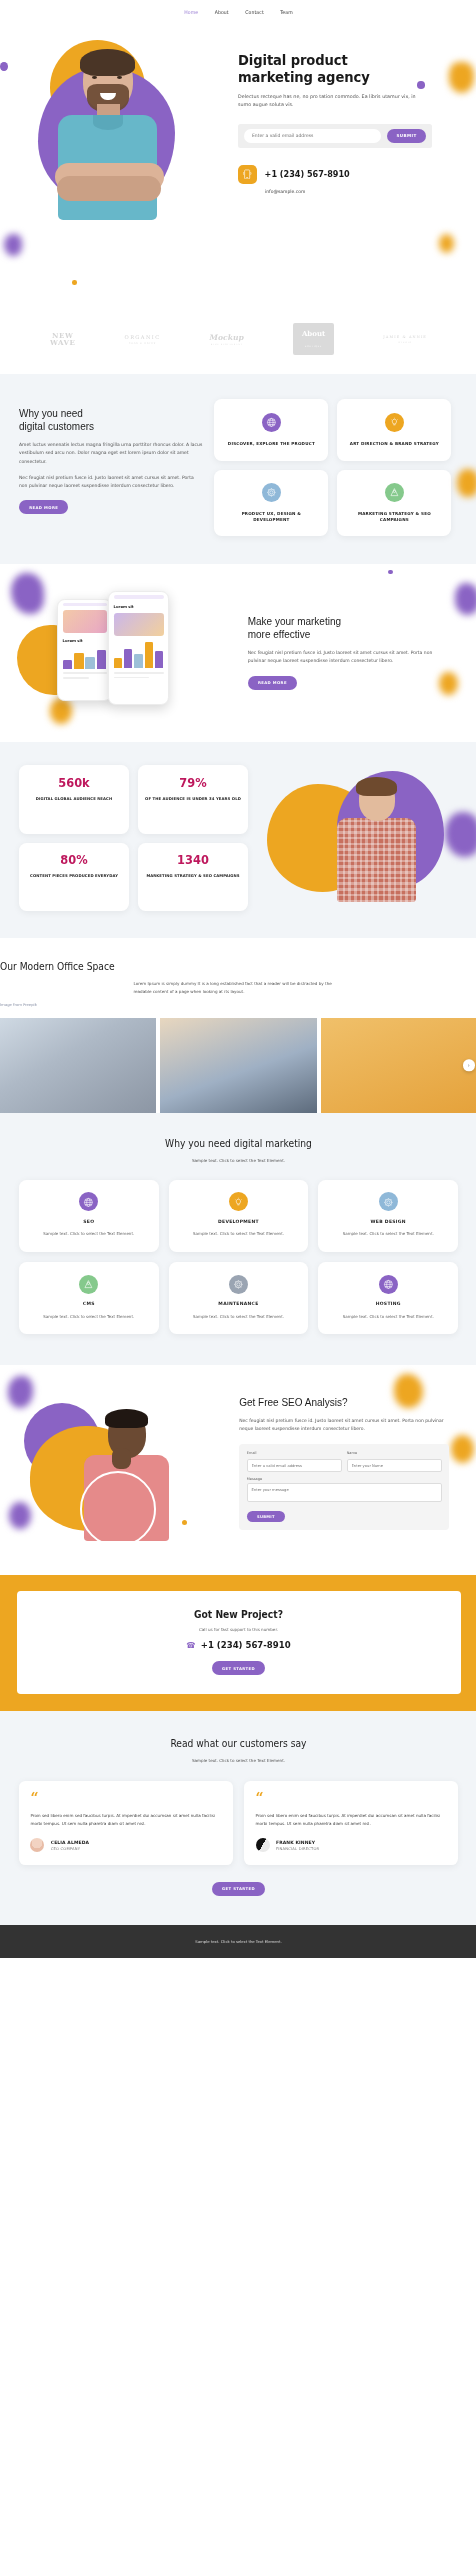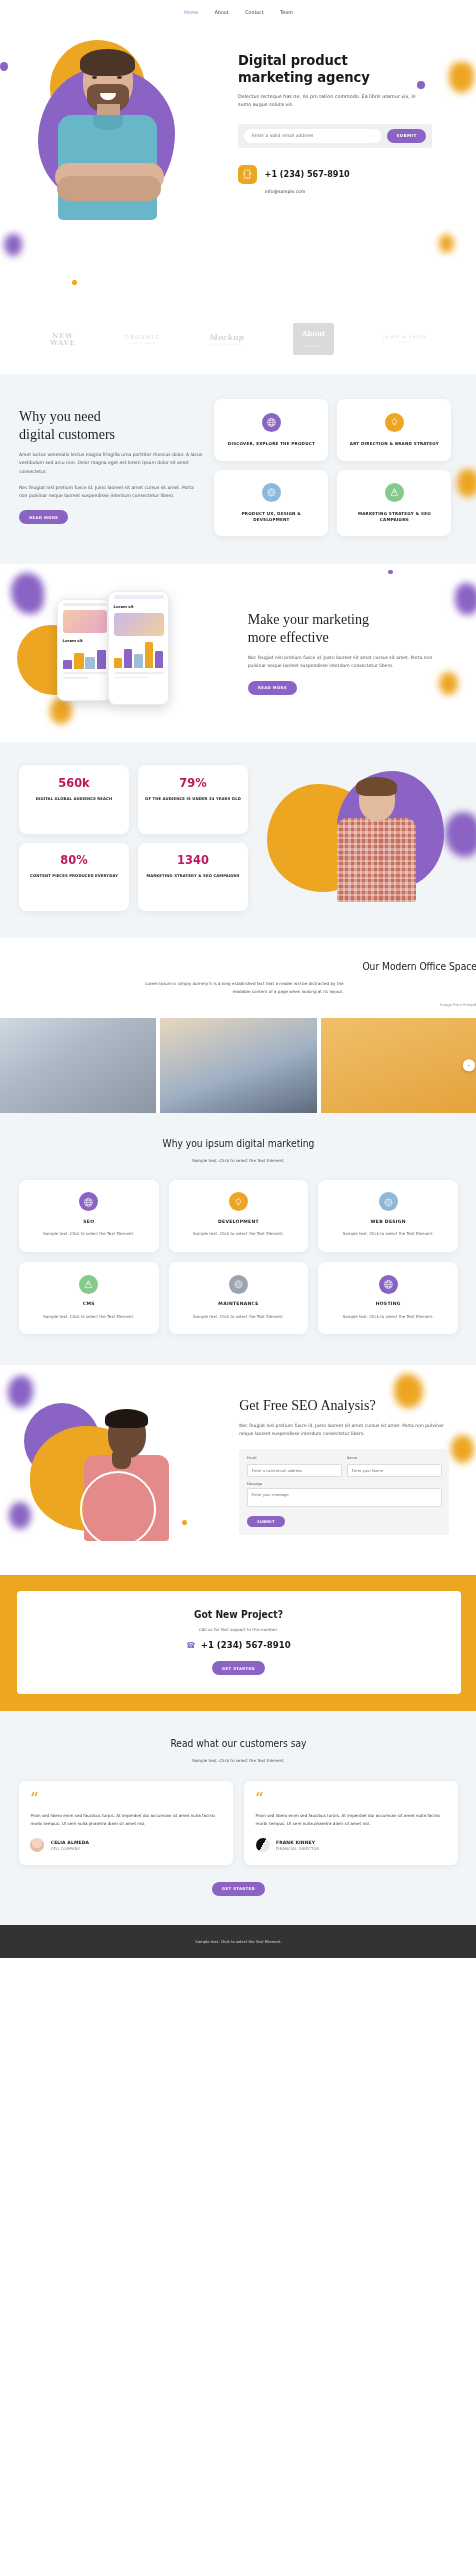--- a/index.html
+++ b/index.html
@@ -144,22 +144,22 @@
   .logo-alisa b { font-family: "DejaVu Serif", serif; font-size: 7px; display:block; }
   .logo-alisa small { font-size: 1.9px; letter-spacing: 0.9px; }
   .logo-jk { font-family: "DejaVu Serif", serif; font-size: 3.5px; letter-spacing: 1.1px; }
   .logo-jk small { display:block; font-size: 1.9px; letter-spacing: 0.9px; margin-top: 1.9px; }
 
   
   .sec-why { background: #f2f5f8; padding: 25.4px 19px 28px; position: relative; overflow: hidden; }
   .why-grid { display: flex; gap: 11.4px; }
   .why-left { width: 184px; padding-top: 9px; }
   .h2 {
-    font-family: Liberation Serif, serif;
-    font-size: 14px; line-height: 1.25; font-weight: 400; color: #1d1d1d;
+    font-family: Liberation Sans, sans-serif;
+    font-size: 10px; line-height: 1.25; font-weight: 400; color: #1d1d1d;
   }
   .body-p { margin-top: 7.6px; font-size: 4.5px; line-height: 1.85; color: #555; }
   .btn-sm {
     margin-top: 10.2px; display: inline-block; background: #8a63c4; color: #fff;
     border: none; border-radius: 11.4px; padding: 4.5px 10.2px; font-size: 3.8px;
     font-weight: 700; letter-spacing: 0.4px; cursor: pointer;
     font-family: "DejaVu Sans", sans-serif;
   }
   .card-grid-2 { display: grid; grid-template-columns: 1fr 1fr; gap: 9px; width: 237px; }
   .icard {
@@ -236,21 +236,21 @@
   .sp-man { position: absolute; left: 71px; top: 14px; width: 89px; height: 124px; }
   .sp-man .head { position: absolute; left: 27px; top: 0; width: 36px; height: 42px; background: #e2bb9d; border-radius: 46%; }
   .sp-man .hair { position: absolute; left: 24px; top: -2.5px; width: 41px; height: 19px; background: #6e4a2e; border-radius: 50% 50% 28% 28%; }
   .sp-man .body { position: absolute; left: 5.1px; top: 39px; width: 79px; height: 84px; background: #c7705f; border-radius: 10.2px 10.2px 3.8px 3.8px; }
   .sp-man .check { position: absolute; inset: 0; background:
       repeating-linear-gradient(90deg, rgba(255,255,255,.35) 0 2.5px, transparent 2.5px 5.7px),
       repeating-linear-gradient(0deg, rgba(255,255,255,.35) 0 2.5px, transparent 2.5px 5.7px);
     border-radius: 10.2px 10.2px 3.8px 3.8px; }
 
   
-  .sec-office { background: #fff; padding: 23px 0 0; text-align: right; }
+  .sec-office { background: #fff; padding: 23px 0 0; text-align: left; }
   .h2-center {
     font-family: "DejaVu Sans Condensed","Liberation Sans", sans-serif;
     font-size: 10.2px; font-weight: 400; color: #1d1d1d;
   }
   .center-p { margin: 7.6px auto 0; font-size: 4.1px; line-height: 1.85; color: #555; width: 210px; }
   .credit { margin-top: 6.4px; font-size: 3.8px; color: #8b93a8; }
   .gallery { margin-top: 11.4px; display: flex; gap: 3.8px; position: relative; height: 95px; overflow: hidden; }
   .gal-img { flex: 1; height: 95px; position: relative; overflow: hidden; }
   .g1 { background: linear-gradient(150deg,#cfd9e3 0%, #aeb9c6 40%, #8c96a4 100%); }
   .g2 { background: linear-gradient(160deg,#e8d7bf 0%, #9fb0c4 55%, #5d6b7c 100%); }
@@ -604,21 +604,21 @@
     <div class="credit">Image from Freepik</div>
     <div class="gallery">
       <div class="gal-img g1"></div>
       <div class="gal-img g2"></div>
       <div class="gal-img g3"></div>
       <div class="gal-arrow">›</div>
     </div>
   </section>
 
   <section class="sec-serv">
-    <h2 class="h2-center">Why you ipsum digital marketing</h2>
+    <h2 class="h2-center">Why you need digital marketing</h2>
     <p class="center-p" style="width:127px">Sample text. Click to select the Text Element.</p>
     <div class="serv-grid">
 
       <div class="scard">
         <span class="icon-circle ic-purple" style="margin:0 auto">
           <svg width="10.8" height="10.8" viewBox="0 0 20 20" fill="none" stroke="#fff" stroke-width="1.1">
             <circle cx="10" cy="10" r="7.4"></circle>
               <ellipse cx="10" cy="10" rx="3.2" ry="7.4"></ellipse>
             <line x1="2.6" y1="10" x2="17.4" y2="10"></line>
               <line x1="3.8" y1="6" x2="16.2" y2="6"></line>

